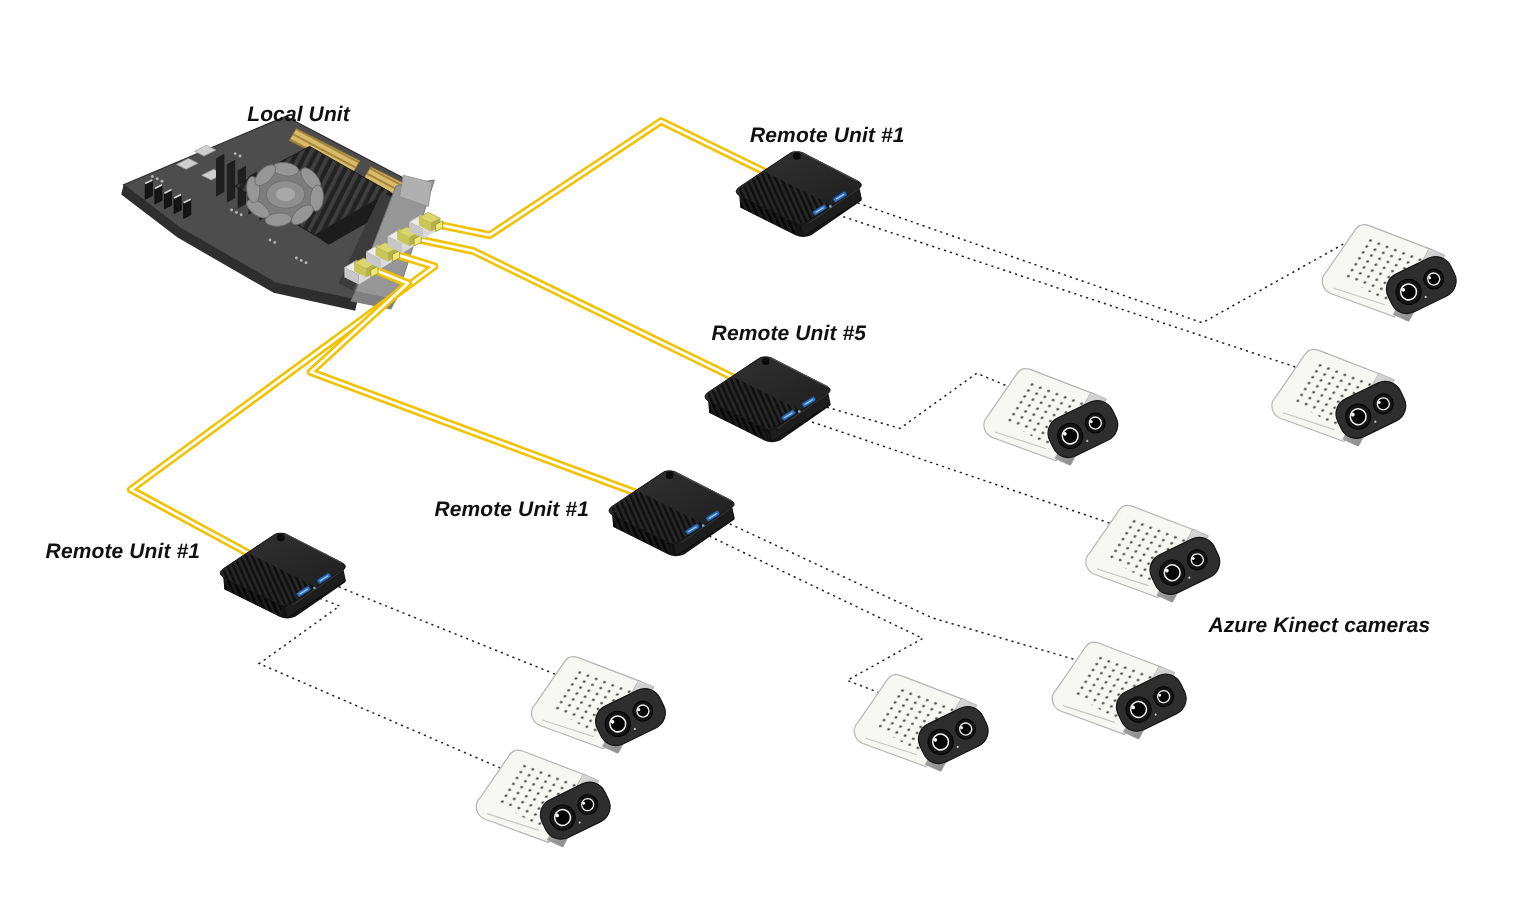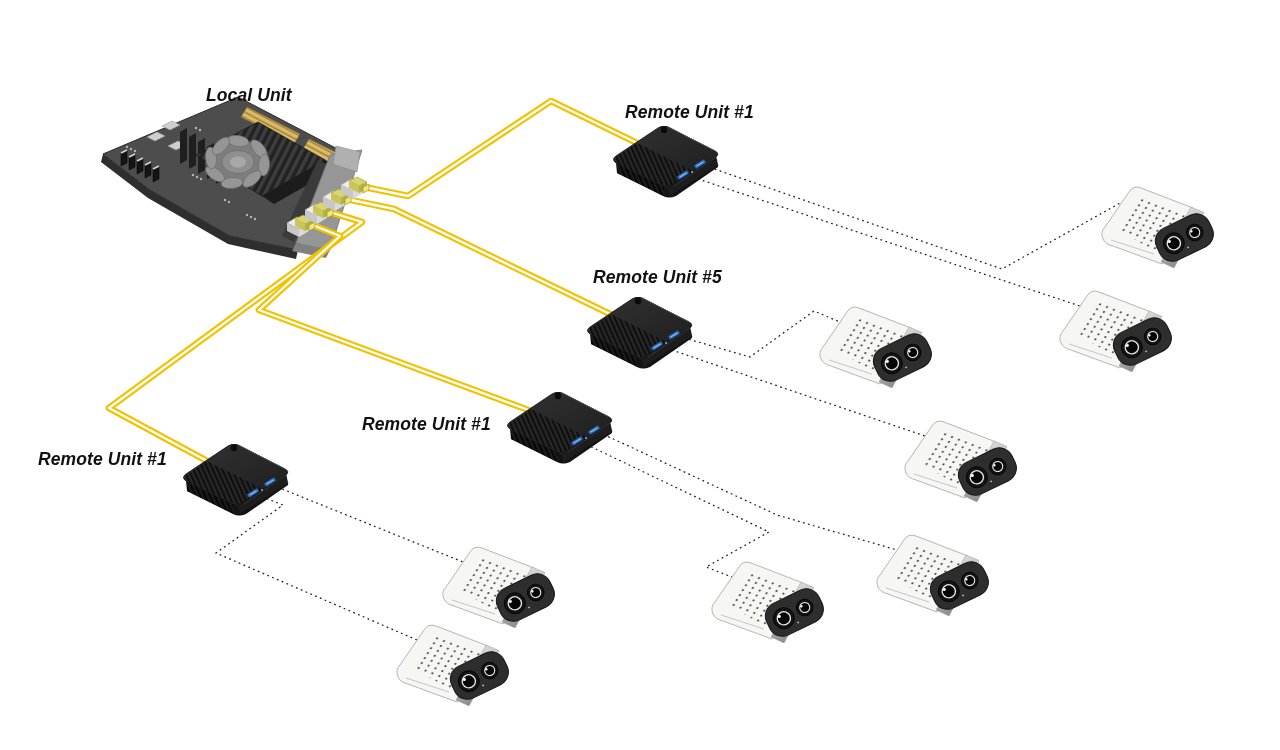--- a/index.html
+++ b/index.html
@@ -221,13 +221,14 @@
   <use href="#sym-camera" x="710" y="557" width="124" height="86"></use>
   <use href="#sym-camera" x="441" y="542" width="124" height="86"></use>
   <use href="#sym-camera" x="395" y="620" width="124" height="86"></use>
 </svg>
 
   <div class="lbl" style="left:206px;top:85px">Local Unit</div>
   <div class="lbl" style="left:625px;top:102px">Remote Unit #1</div>
   <div class="lbl" style="left:593px;top:267px">Remote Unit #5</div>
   <div class="lbl" style="left:362px;top:414px">Remote Unit #1</div>
   <div class="lbl" style="left:38px;top:449px">Remote Unit #1</div>
+  <div class="lbl" style="left:1007px;top:511px">Azure Kinect cameras</div>
 </div>
 
 </body></html>

